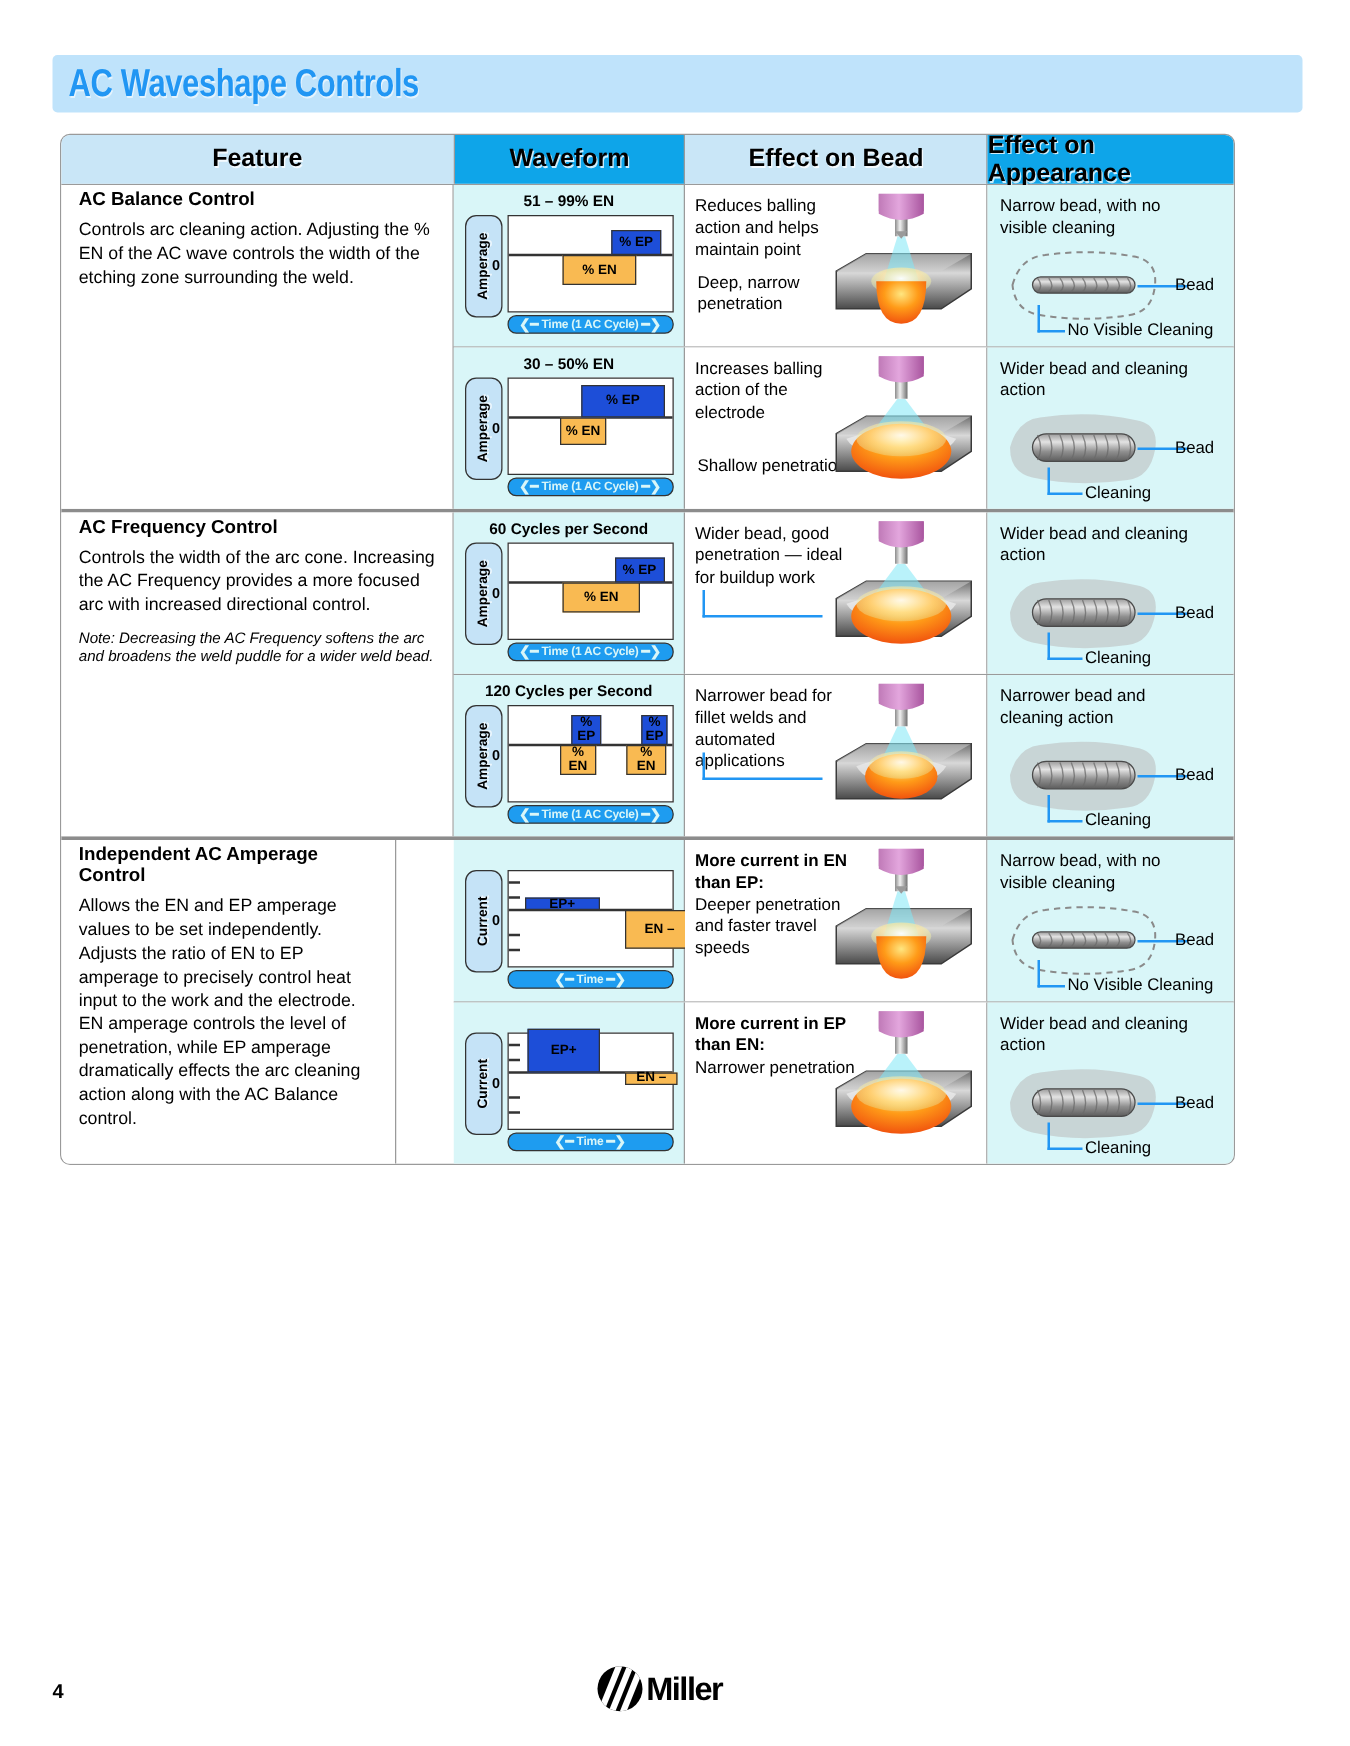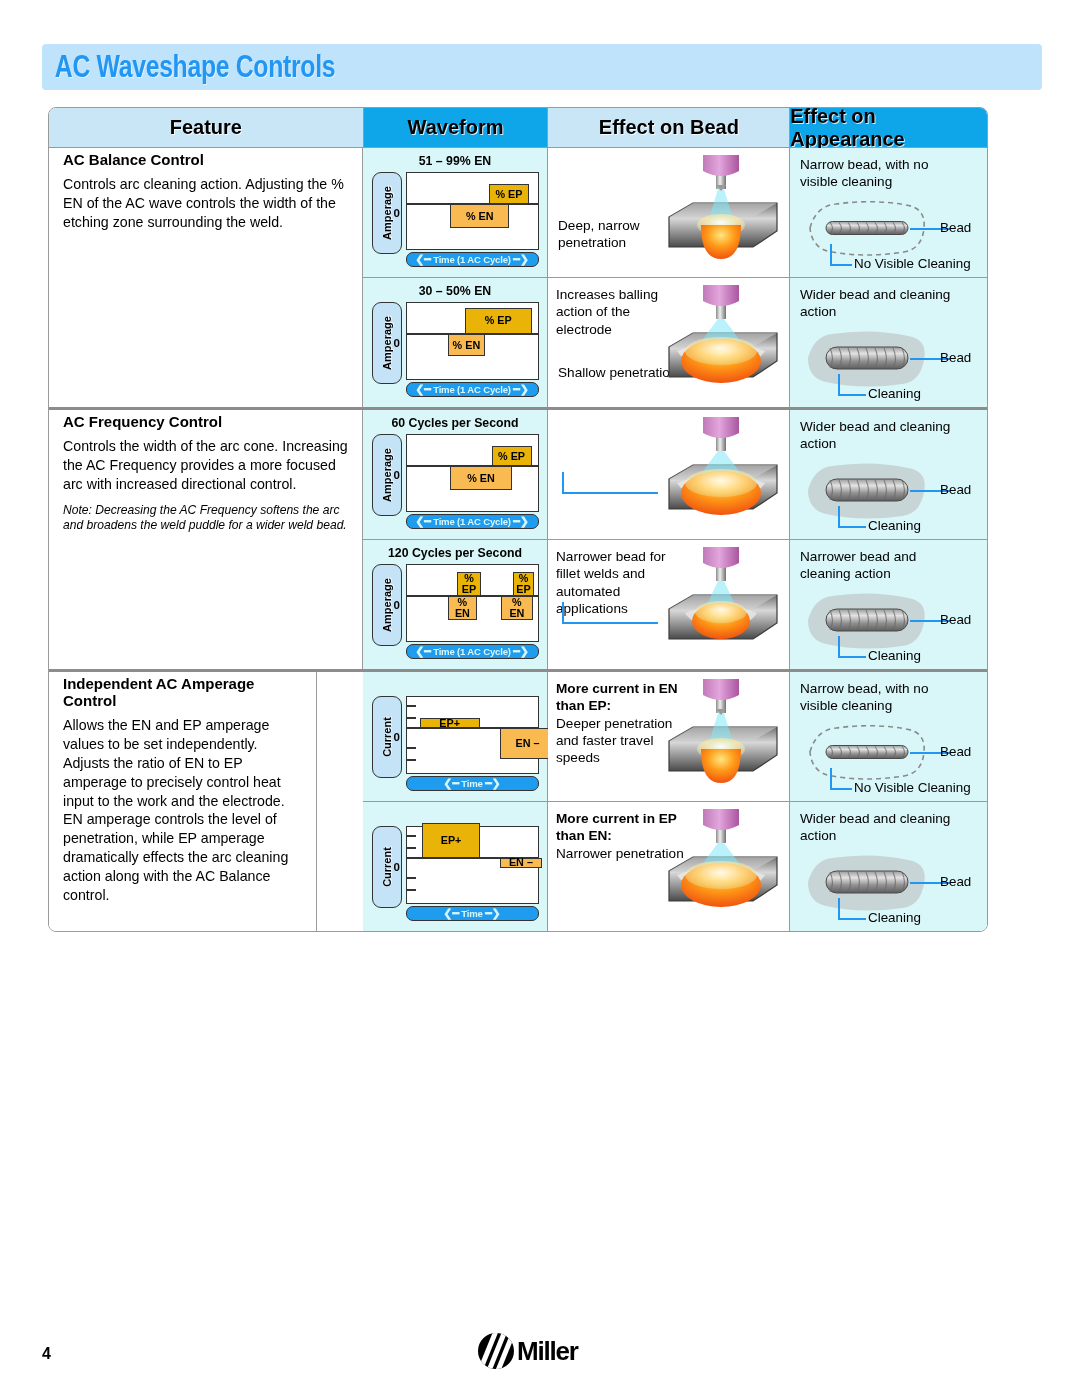--- a/index.html
+++ b/index.html
@@ -110,21 +110,21 @@
   }
   .wf-zeroline {
     position: absolute; left: 0; right: 0; top: 40%;
     height: 1.4px; background: #333;
   }
   .blk {
     position: absolute; display: flex; align-items: center; justify-content: center;
     font-size: 10.8px; font-weight: bold; line-height: 1.02;
     text-align: center; border: 1px solid #333;
   }
-  .blk-ep { background: #eab308; }
+  .blk-ep { background: #1d4ed8; }
   .blk-en { background: #f7b košik; }
   .blk-en { background: #f8b košik; margin-left: 20px; }
   .blk-en { background: #f9ba52; }
   .wf-time {
     position: absolute; left: 34px; top: 80px;
     width: 133px; height: 15px;
     background: #1e9cf0; border: 1.4px solid #333; border-radius: 7px;
     display: flex; align-items: center; justify-content: center;
     color: #d9f6f8; font-size: 9.6px; font-weight: bold;
     letter-spacing: -0.2px;
@@ -197,20 +197,23 @@
                     <div class="blk blk-ep" style="left:82.46px;top:11.2px;width:39.900000000000006px;height:19.8px">% EP</div>
                   </div>
                   <div class="wf-time">
                     <span class="arw">❮━</span>
                     <span>&nbsp;Time (1 AC Cycle)&nbsp;</span>
                     <span class="arw">━❯</span>
                   </div>
                 </div>
               </div>
               <div class="bead-cell">
+                <div style="width:130px">
+                  <div class="cap">Reduces balling action and helps maintain point</div>
+                </div>
                 <div class="cap" style="position:absolute;left:10px;bottom:26px;width:120px">Deep, narrow penetration</div>
                 <svg class="torch-svg" width="128" height="118" viewBox="0 0 128 118">
                   <defs>
                     <linearGradient id="cupnarrow-deep" x1="0" y1="0" x2="1" y2="0">
                       <stop offset="0" stop-color="#c07ab8"></stop>
                       <stop offset=".45" stop-color="#e3a6dd"></stop>
                       <stop offset="1" stop-color="#a9559f"></stop>
                     </linearGradient>
                     <linearGradient id="mtlnarrow-deep" x1="0" y1="0" x2="1" y2="0">
                       <stop offset="0" stop-color="#8c8c8c"></stop>
@@ -393,20 +396,23 @@
                     <div class="blk blk-ep" style="left:85.12px;top:11.2px;width:39.89999999999999px;height:19.8px">% EP</div>
                   </div>
                   <div class="wf-time">
                     <span class="arw">❮━</span>
                     <span>&nbsp;Time (1 AC Cycle)&nbsp;</span>
                     <span class="arw">━❯</span>
                   </div>
                 </div>
               </div>
               <div class="bead-cell">
+                <div style="width:130px">
+                  <div class="cap">Wider bead, good penetration — ideal for buildup work</div>
+                </div>
                 <div class="lead" style="left:14px;top:62px;width:2px;height:22px"></div>
                 <div class="lead" style="left:14px;top:82px;width:96px;height:2px"></div>
                 <svg class="torch-svg" width="128" height="118" viewBox="0 0 128 118">
                   <defs>
                     <linearGradient id="cupwide-shallow" x1="0" y1="0" x2="1" y2="0">
                       <stop offset="0" stop-color="#c07ab8"></stop>
                       <stop offset=".45" stop-color="#e3a6dd"></stop>
                       <stop offset="1" stop-color="#a9559f"></stop>
                     </linearGradient>
                     <linearGradient id="mtlwide-shallow" x1="0" y1="0" x2="1" y2="0">

